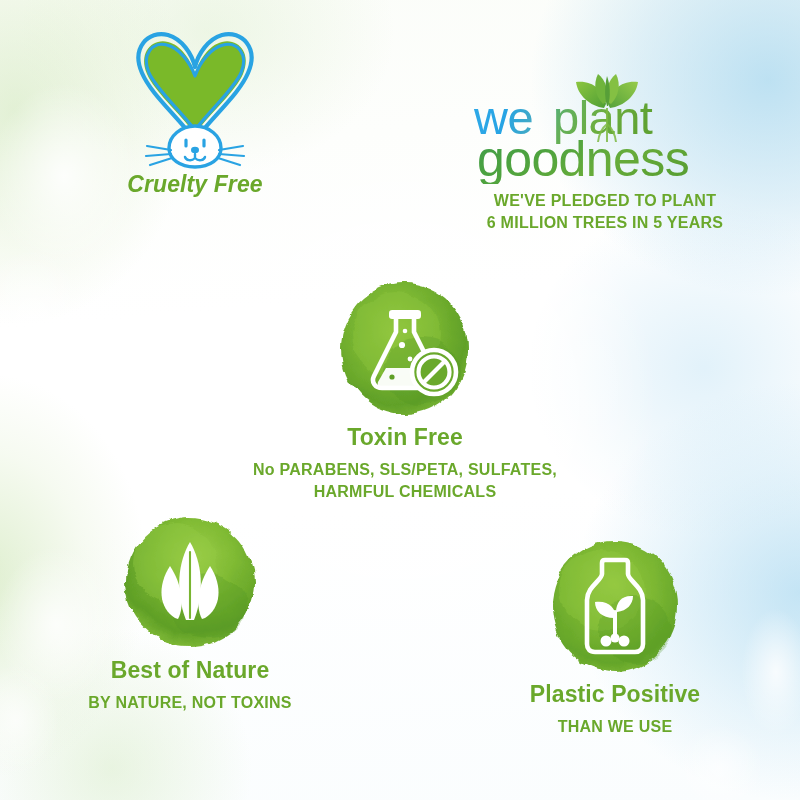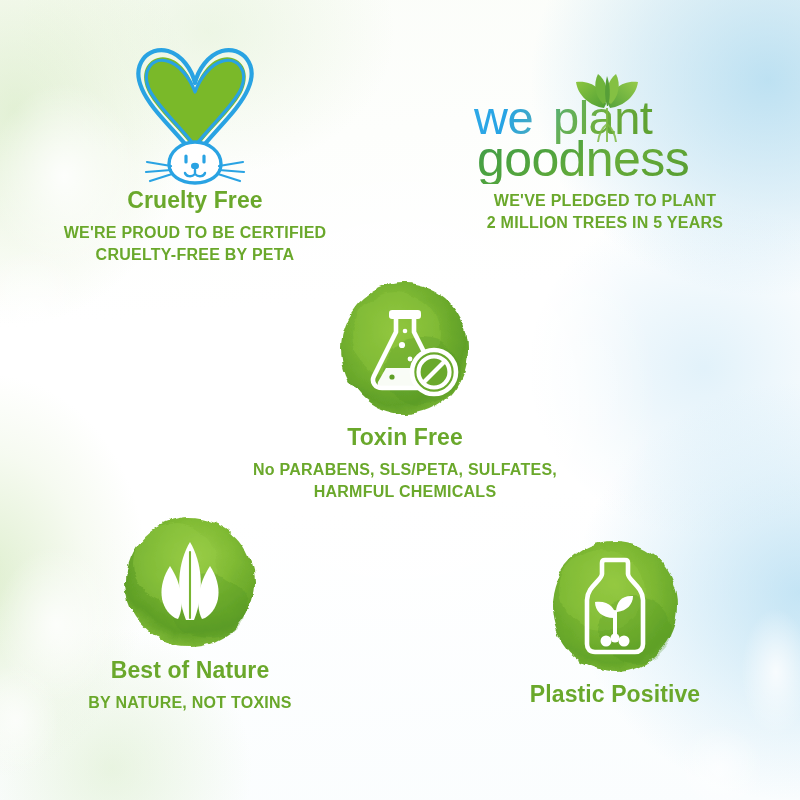--- a/index.html
+++ b/index.html
@@ -79,21 +79,21 @@
   .feature-desc .line { display: block; white-space: nowrap; }
 
   .badge-wrap {
     position: relative;
     width: 150px;
     height: 150px;
     margin: 0 auto;
   }
 
   
-  #feature-cruelty-free { left: 40px;  top: 38px;  width: 310px; }
+  #feature-cruelty-free { left: 40px;  top: 22px;  width: 310px; font-style: italic; }
   #feature-plant-goodness { left: 440px; top: 72px;  width: 330px; }
   #feature-toxin-free  { left: 250px; top: 275px; width: 310px; }
   #feature-best-nature { left: 30px;  top: 508px; width: 320px; }
   #feature-plastic-positive { left: 455px; top: 532px; width: 320px; }
 
   #feature-cruelty-free .badge-wrap { width: 168px; height: 150px; }
   #feature-plant-goodness .logo-wrap { width: 290px; height: 110px; margin: 0 auto 8px auto; position: relative; }
 </style>
 </head>
 <body>
@@ -187,24 +187,20 @@
 
         <path d="M84 130 m -4 -2 a 4 3.2 0 1 0 8 0 a 4 3.2 0 1 0 -8 0" fill="#29a3e3"></path>
         <path d="M84 132 L84 136 M84 136 C 80 140, 75 138, 74 135 M84 136 C 88 140, 93 138, 94 135" fill="none" stroke="#29a3e3" stroke-width="2.4" stroke-linecap="round"></path>
 
         <path d="M60 128 L36 124 M60 132 L35 134 M61 136 L39 143" stroke="#29a3e3" stroke-width="2.2" stroke-linecap="round" fill="none"></path>
 
         <path d="M108 128 L132 124 M108 132 L133 134 M107 136 L129 143" stroke="#29a3e3" stroke-width="2.2" stroke-linecap="round" fill="none"></path>
       </svg>
     </div>
     <h2 class="feature-title">Cruelty Free</h2>
-    <p class="feature-desc">
-      <span class="line">WE'RE PROUD TO BE CERTIFIED</span>
-      <span class="line">CRUELTY-FREE BY PETA</span>
-    </p>
   </div>
 
   <div class="feature" id="feature-plant-goodness">
     <div class="logo-wrap">
       <svg viewBox="0 0 290 112" width="290" height="112">
 
         <g transform="translate(142,2)">
           <path d="M2 34 C -12 32, -24 22, -26 8 C -10 6, 2 16, 4 30 Z" fill="url(#leafGradA)"></path>
           <path d="M8 34 C 22 32, 34 22, 36 8 C 20 6, 8 16, 6 30 Z" fill="url(#leafGradB)"></path>
           <path d="M1 30 C -7 22, -9 10, -4 0 C 4 6, 7 18, 4 28 Z" fill="#6fb43c"></path>
@@ -216,21 +212,21 @@
 
         <text x="93" y="62" font-family="'Liberation Sans', sans-serif" font-size="47" font-weight="normal" fill="url(#logoGradPlant)" letter-spacing="-0.5">plant</text>
 
         <path d="M147 36 L147 70 M147 52 C 142 56, 139 62, 138 70 M147 52 C 152 56, 155 62, 156 70" stroke="#7cb842" stroke-width="2" fill="none" opacity="0.85"></path>
 
         <text x="17" y="104" font-family="'Liberation Sans', sans-serif" font-size="50" font-weight="normal" fill="url(#logoGradGood)" letter-spacing="-0.6">goodness</text>
       </svg>
     </div>
     <p class="feature-desc">
       <span class="line">WE'VE PLEDGED TO PLANT</span>
-      <span class="line">2 MILLION TREES IN 5 YEARS</span>
+      <span class="line">6 MILLION TREES IN 5 YEARS</span>
     </p>
   </div>
 
   <div class="feature" id="feature-toxin-free">
     <div class="badge-wrap">
       <svg viewBox="0 0 150 150" width="150" height="150">
         <g filter="url(#wcTexture)">
           <ellipse cx="75" cy="74" rx="63" ry="66" fill="url(#blobGrad)"></ellipse>
           <ellipse cx="66" cy="60" rx="44" ry="42" fill="#8ec63f" opacity="0.40"></ellipse>
           <ellipse cx="92" cy="96" rx="38" ry="34" fill="#4f9224" opacity="0.28"></ellipse>
@@ -306,16 +302,17 @@
         <path d="M74 86 C 62 86, 55 79, 55 70 C 68 68, 76 76, 76 86 Z" fill="#ffffff"></path>
         <path d="M77 80 C 87 79, 93 72, 93 64 C 82 63, 76 70, 76 80 Z" fill="#ffffff"></path>
 
         <circle cx="66" cy="109" r="5.5" fill="#ffffff"></circle>
         <circle cx="84" cy="109" r="5.5" fill="#ffffff"></circle>
         <circle cx="75" cy="106" r="4.5" fill="#ffffff"></circle>
       </svg>
     </div>
     <h2 class="feature-title">Plastic Positive</h2>
     <p class="feature-desc">
+      <span class="line">THAN WE USE</span>
     </p>
   </div>
 
 </div>
 
 </body></html>

